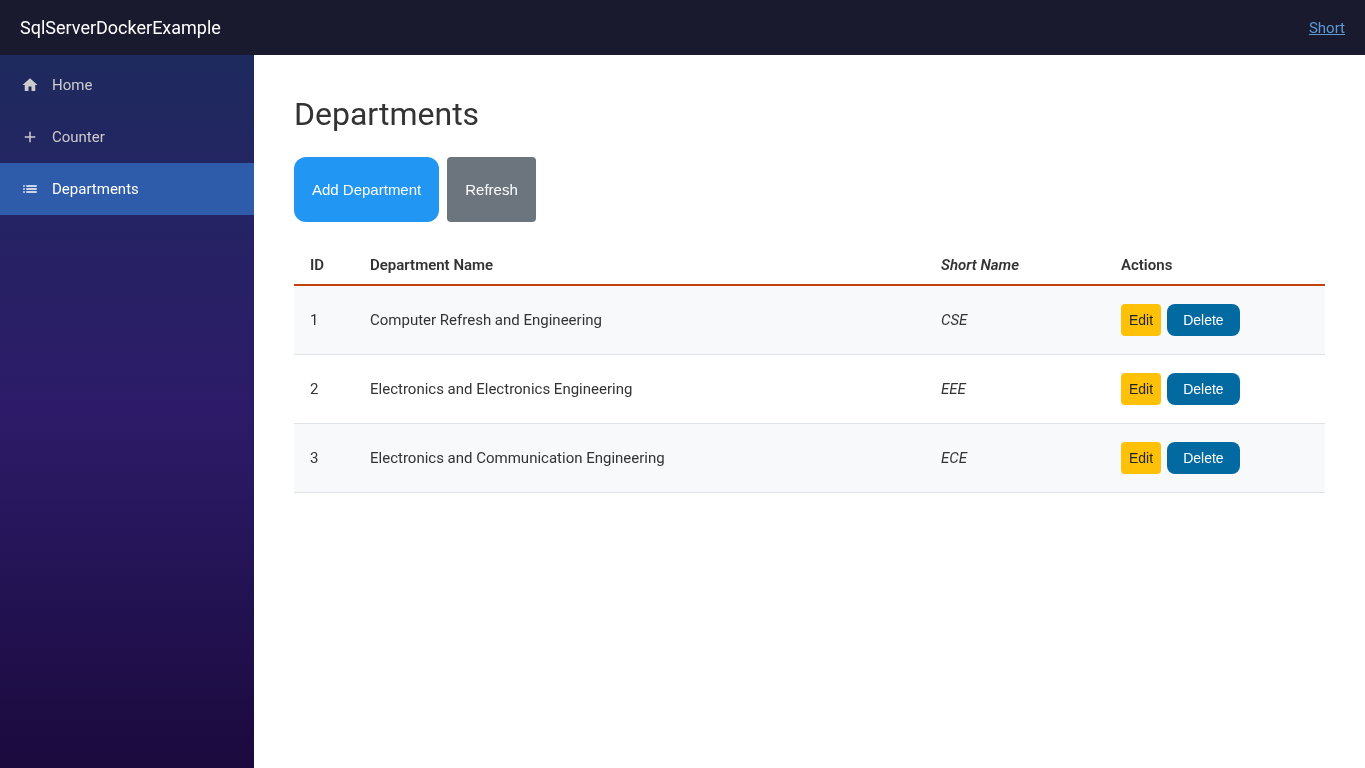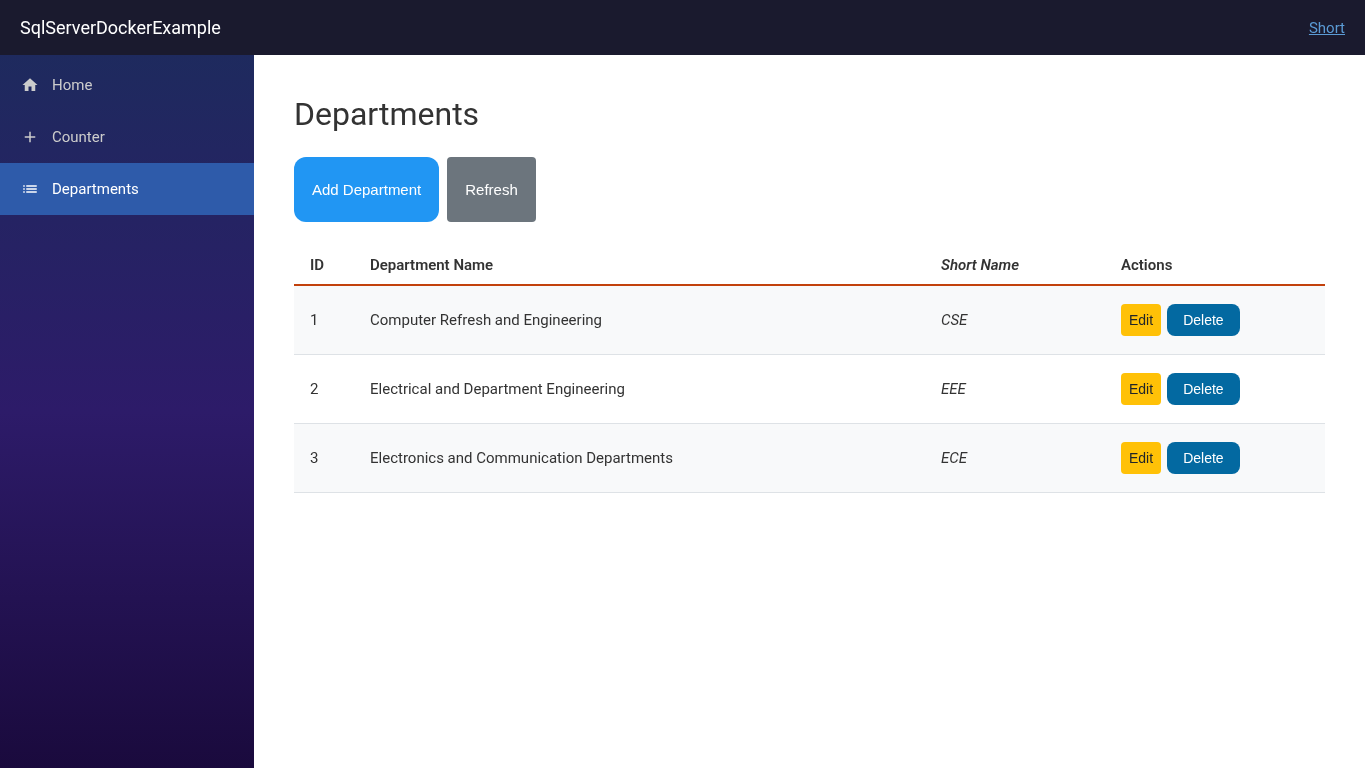--- a/index.html
+++ b/index.html
@@ -221,26 +221,26 @@
       </thead>
       <tbody id="table-body">
       <tr>
             <td class="td-id">1</td>
             <td class="td-name">Computer Refresh and Engineering</td>
             <td class="td-short">CSE</td>
             <td class="td-actions"><button class="btn-edit">Edit</button><button class="btn-delete">Delete</button></td>
           </tr>
           <tr>
             <td class="td-id">2</td>
-            <td class="td-name">Electrical and Department Engineering</td>
+            <td class="td-name">Electronics and Electronics Engineering</td>
             <td class="td-short">EEE</td>
             <td class="td-actions"><button class="btn-edit">Edit</button><button class="btn-delete">Delete</button></td>
           </tr>
           <tr>
             <td class="td-id">3</td>
-            <td class="td-name">Electronics and Communication Departments</td>
+            <td class="td-name">Electronics and Communication Engineering</td>
             <td class="td-short">ECE</td>
             <td class="td-actions"><button class="btn-edit">Edit</button><button class="btn-delete">Delete</button></td>
           </tr>
         </tbody>
     </table>
   </main>
 </div>
 
 </body></html>

